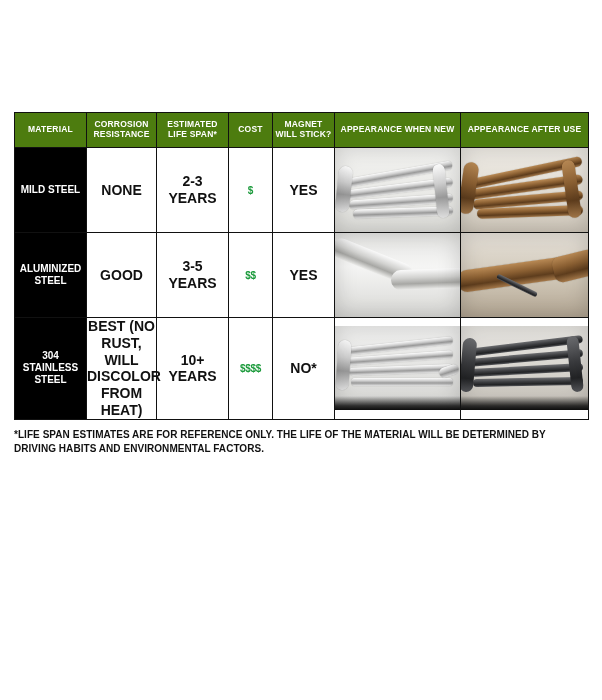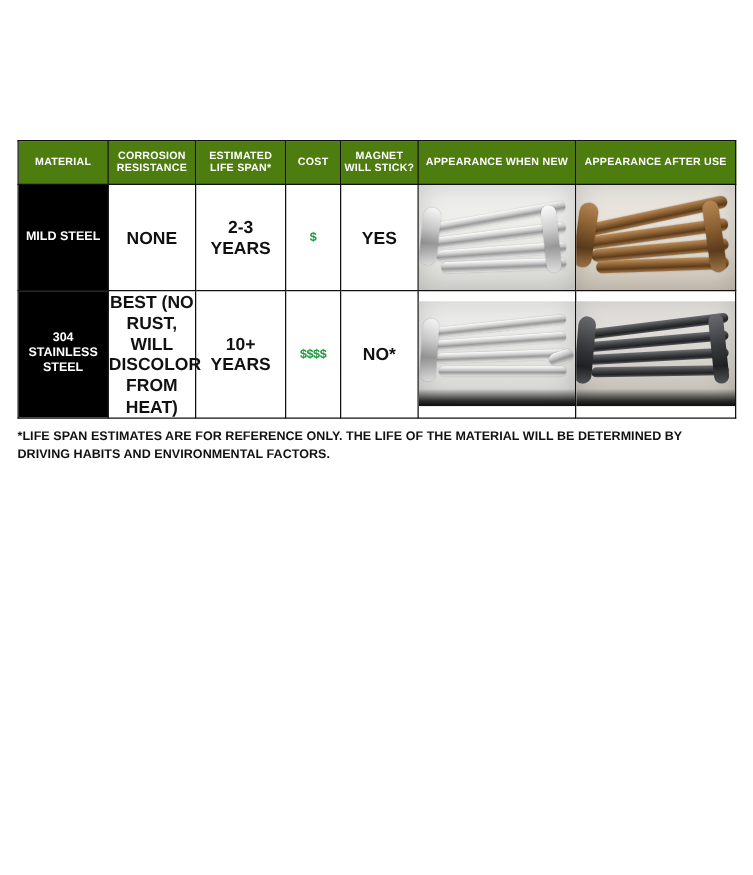--- a/index.html
+++ b/index.html
@@ -244,20 +244,44 @@
               <div class="tube rusty" style="left:8px;  top:34px; width:114px; height:10px; transform:rotate(-8deg);"></div>
               <div class="tube rusty" style="left:12px; top:47px; width:110px; height:10px; transform:rotate(-5deg);"></div>
               <div class="tube rusty" style="left:16px; top:59px; width:106px; height:10px; transform:rotate(-2deg);"></div>
               <div class="tube rusty" style="left:0px;  top:14px; width:15px; height:52px; transform:rotate(8deg);"></div>
               <div class="tube rusty" style="left:104px;top:12px; width:13px; height:58px; transform:rotate(-8deg);"></div>
               <div class="vign"></div>
             </div>
           </td>
         </tr>
 
+        <tr>
+          <td class="matcell">ALUMINIZED STEEL</td>
+          <td class="txt">GOOD</td>
+          <td class="txt">3-5 YEARS</td>
+          <td class="cost">$$</td>
+          <td class="txt">YES</td>
+          <td class="imgcell">
+            <div class="imgbox">
+              <div class="bg-pipe-new"></div>
+              <div class="tube alum" style="left:-6px; top:18px; width:86px; height:20px; transform:rotate(22deg);"></div>
+              <div class="tube alum" style="left:56px; top:36px; width:82px; height:20px; transform:rotate(-2deg);"></div>
+              <div class="vign"></div>
+            </div>
+          </td>
+          <td class="imgcell">
+            <div class="imgbox">
+              <div class="bg-pipe-used"></div>
+              <div class="tube rusty" style="left:-4px; top:30px; width:120px; height:22px; transform:rotate(-8deg); border-radius:10px;"></div>
+              <div class="tube rusty" style="left:92px; top:20px; width:44px; height:26px; transform:rotate(-14deg); border-radius:8px;"></div>
+              <div class="tube darkpipe" style="left:34px; top:50px; width:44px; height:5px; transform:rotate(26deg); border-radius:4px;"></div>
+              <div class="vign"></div>
+            </div>
+          </td>
+        </tr>
 
 
         <tr>
           <td class="matcell">304 STAINLESS STEEL</td>
           <td class="txt">BEST (NO RUST, WILL DISCOLOR FROM HEAT)</td>
           <td class="txt">10+ YEARS</td>
           <td class="cost">$$$$</td>
           <td class="txt">NO*</td>
           <td class="imgcell">
             <div class="imgbox">

